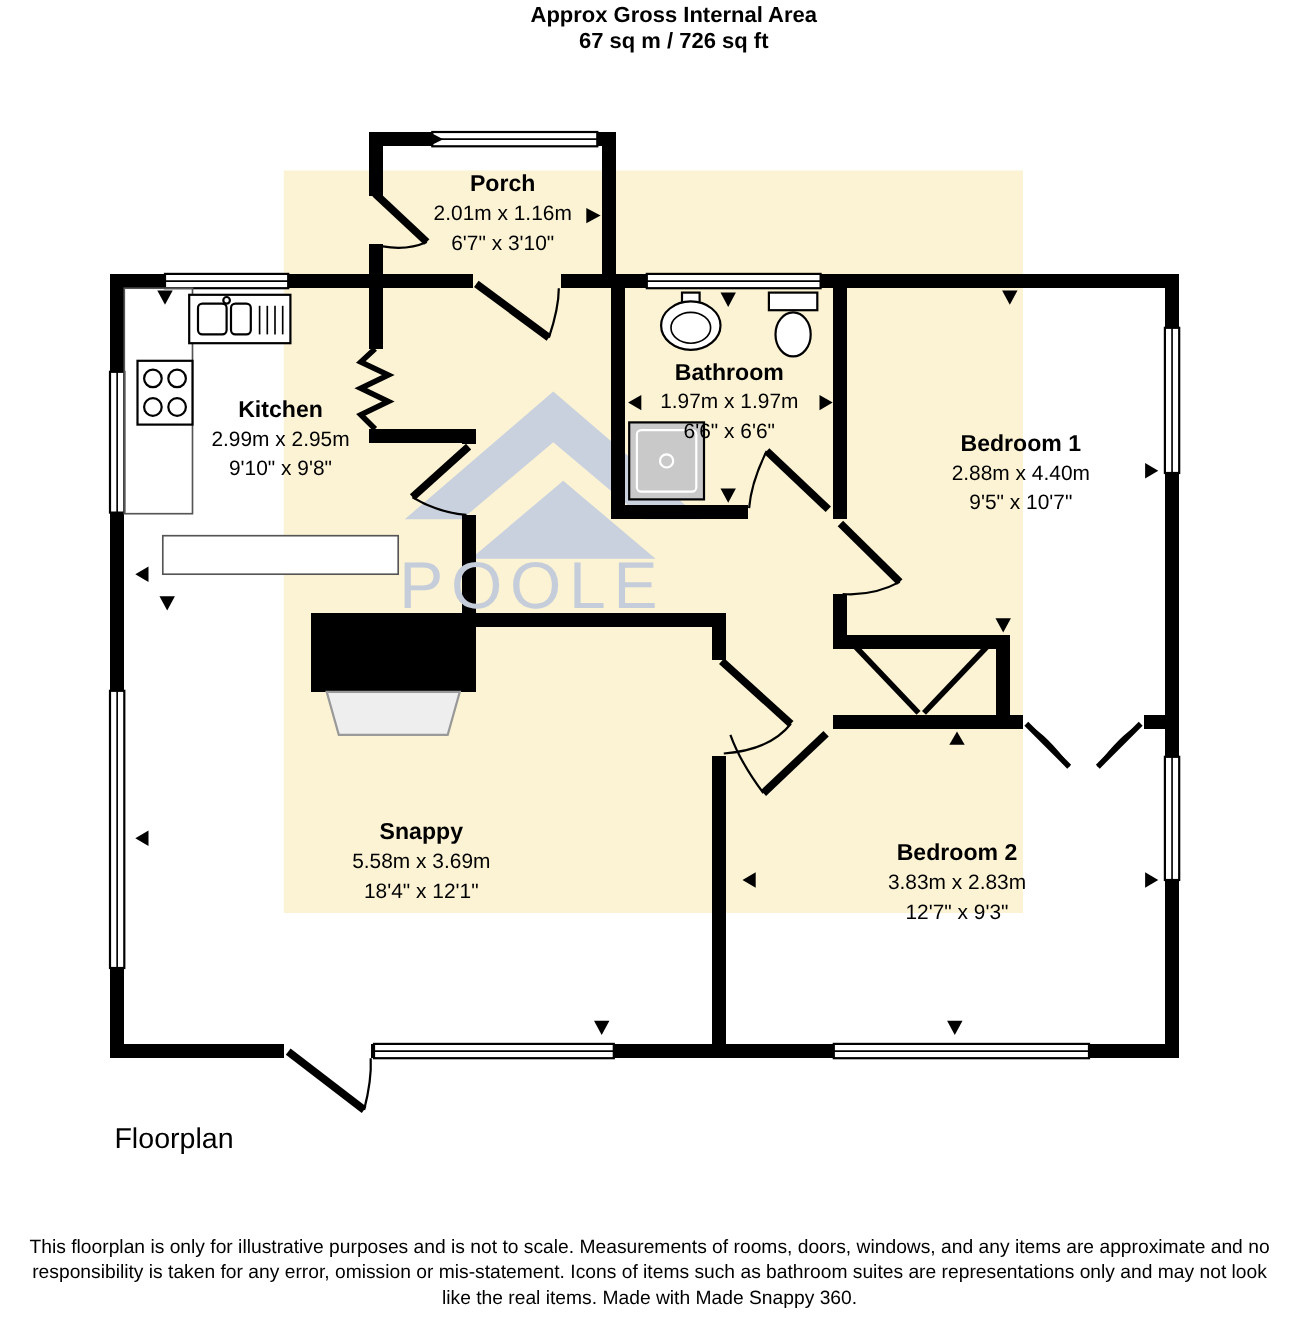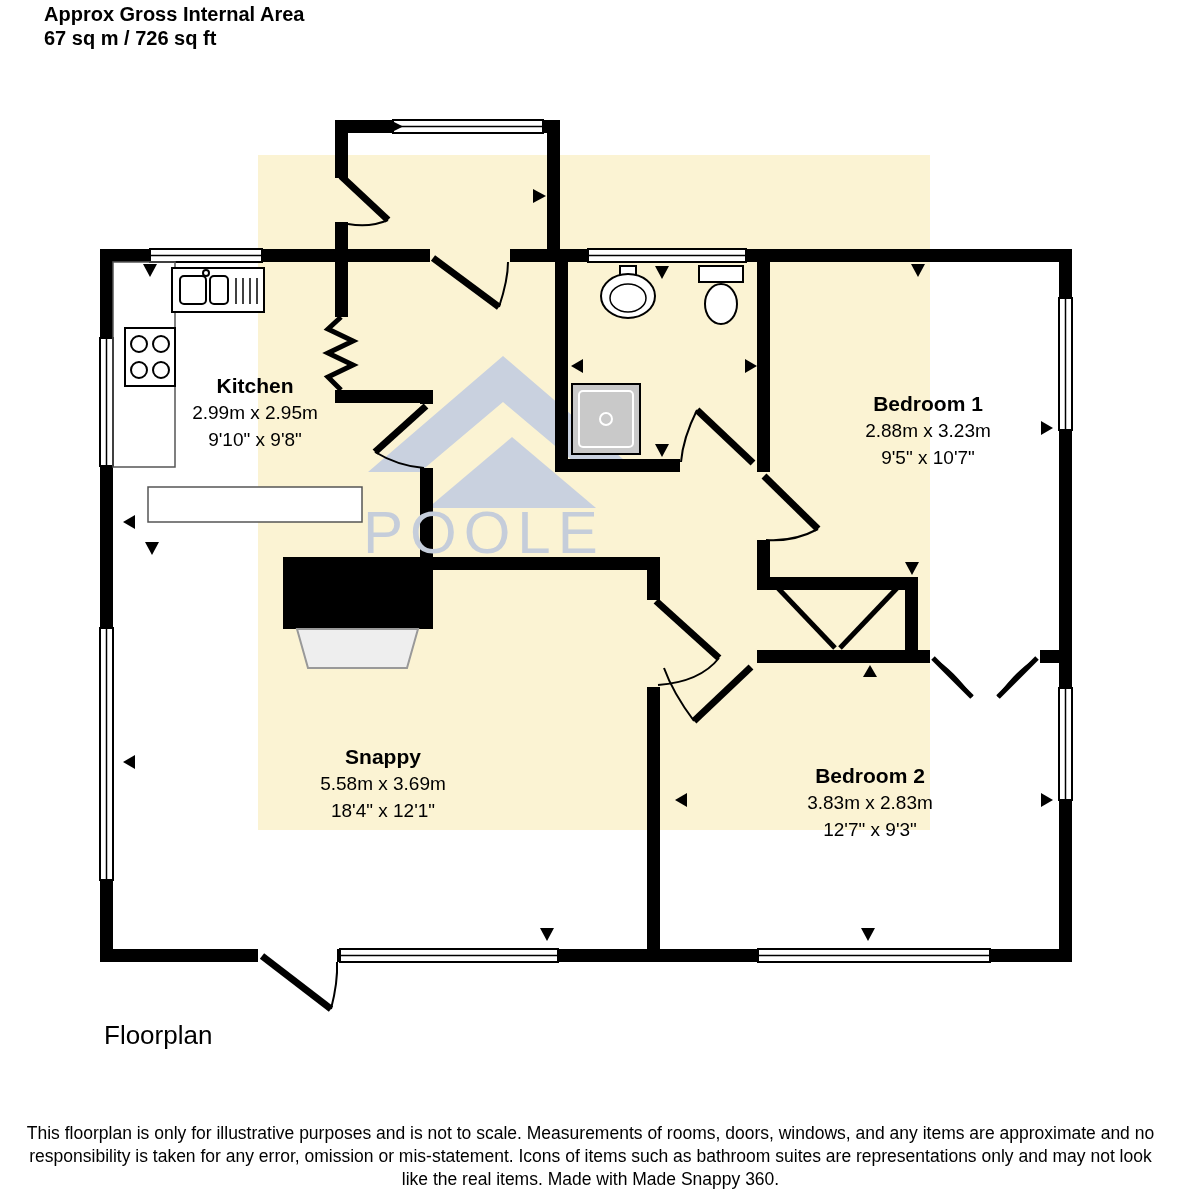--- a/index.html
+++ b/index.html
@@ -1,19 +1,19 @@
 <!DOCTYPE html>
 <html><head>
 <meta charset="utf-8">
 <style>
   html,body{margin:0;padding:0;background:#ffffff;}
   body{font-family:"Liberation Sans", sans-serif; color:#000;}
   .page{position:relative;width:1181px;height:1198px;overflow:hidden;background:#fff;}
   .plan-svg{position:absolute;left:0;top:0;}
-  .header{position:absolute;top:2px;left:0;right:0;padding-left:44px;}
+  .header{position:absolute;top:2px;left:0;right:0;text-align:center;padding-left:44px;}
   .header .h-line{font-size:20px;font-weight:bold;line-height:24px;}
   .room-label{position:absolute;transform:translateX(-50%);text-align:center;white-space:nowrap;}
   .room-name{font-size:21px;font-weight:bold;line-height:27px;}
   .room-dim{font-size:19px;line-height:27px;}
   .watermark-text{position:absolute;font-weight:normal;font-size:60px;letter-spacing:7px;color:#c5cdda;white-space:nowrap;}
   .wm1{left:363px;top:498px;}
   .wm2{left:363px;top:570px;}
   .caption{position:absolute;left:104px;top:1020px;font-size:26px;}
   .disclaimer{position:absolute;left:0;right:0;top:1122px;text-align:center;font-size:17.5px;line-height:23px;padding:0 20px;}
 </style>
@@ -208,31 +208,41 @@
     </g>
   </svg>
 
   <div class="header">
     <div class="h-line">Approx Gross Internal Area</div>
     <div class="h-line">67 sq m / 726 sq ft</div>
   </div>
 
   <div class="watermark-text wm1">POOLE</div>
 
-
-  <div class="room-label" style="left:255px;top:372px">
+  <div class="room-label" style="left:457px;top:154px">
+    <div class="room-name">Porch</div>
+    <div class="room-dim">2.01m x 1.16m</div>
+    <div class="room-dim">6'7" x 3'10"</div>
+  </div>
+
+  <div class="room-label" style="left:255px;top:359px">
     <div class="room-name">Kitchen</div>
     <div class="room-dim">2.99m x 2.95m</div>
     <div class="room-dim">9'10" x 9'8"</div>
   </div>
 
+  <div class="room-label" style="left:663px;top:325px">
+    <div class="room-name">Bathroom</div>
+    <div class="room-dim">1.97m x 1.97m</div>
+    <div class="room-dim">6'6" x 6'6"</div>
+  </div>
 
   <div class="room-label" style="left:928px;top:390px">
     <div class="room-name">Bedroom 1</div>
-    <div class="room-dim">2.88m x 3.23m</div>
+    <div class="room-dim">2.88m x 4.40m</div>
     <div class="room-dim">9'5" x 10'7"</div>
   </div>
 
   <div class="room-label" style="left:383px;top:743px">
     <div class="room-name">Snappy</div>
     <div class="room-dim">5.58m x 3.69m</div>
     <div class="room-dim">18'4" x 12'1"</div>
   </div>
 
   <div class="room-label" style="left:870px;top:762px">

